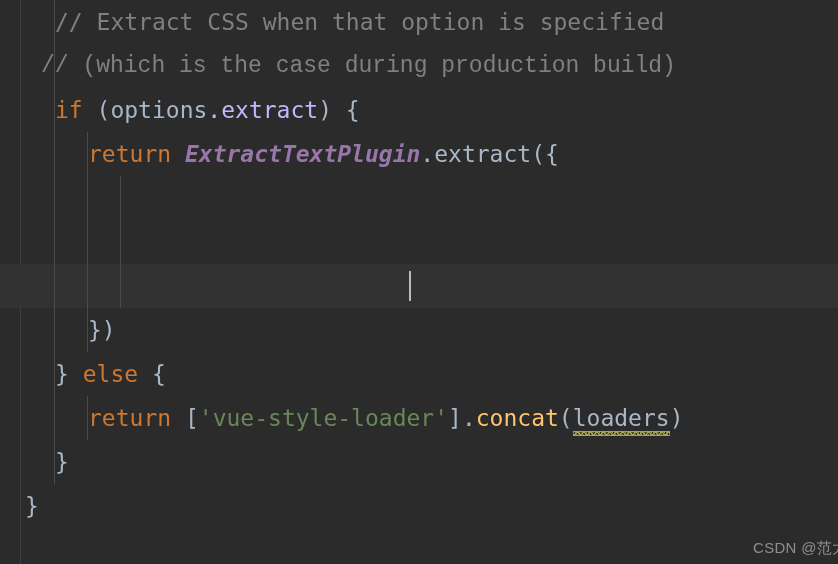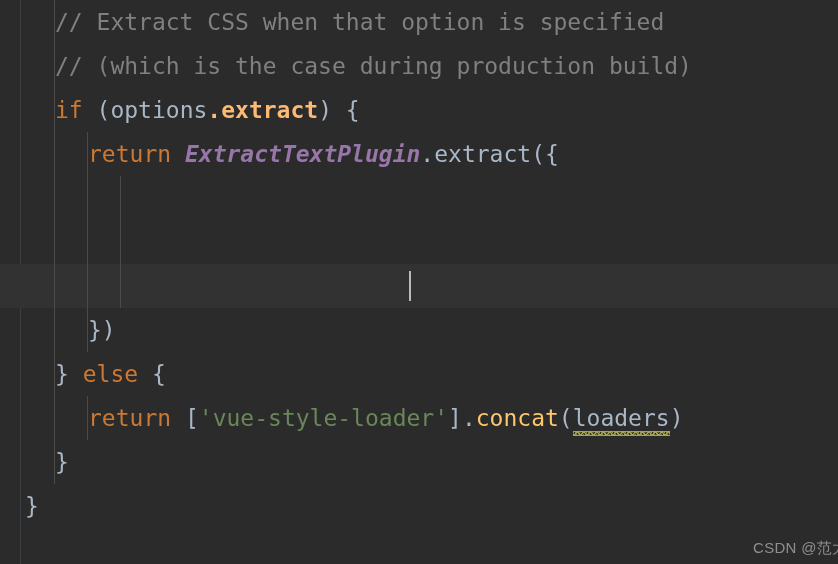--- a/index.html
+++ b/index.html
@@ -69,21 +69,21 @@
     left: 25px;
     height: 44px;
     line-height: 44px;
     white-space: pre;
   }
 
   
   .t-comment  { color: #808080; }
   .t-keyword  { color: #cc7832; }
   .t-default  { color: #a9b7c6; }
-  .t-prop     { color: #fdba74; font-weight: bold; }
+  .t-prop     { color: #c4b5fd; }
   .t-class    { color: #9876aa; font-weight: bold; font-style: italic; }
   .t-string   { color: #6a8759; }
   .t-method   { color: #ffc66d; }
   .t-comma    { color: #cc7832; }
 
   
   .squiggle {
     position: relative;
     display: inline-block;
   }
@@ -141,21 +141,21 @@
       <div class="line-highlight" style="top: 264px;"></div>
     </div>
   <div id="guide-layer">
       <div class="indent-guide" style="left: 54px; top: 0px; height: 484px;"></div>
       <div class="indent-guide" style="left: 87px; top: 132px; height: 220px;"></div>
       <div class="indent-guide" style="left: 87px; top: 396px; height: 44px;"></div>
       <div class="indent-guide" style="left: 120px; top: 176px; height: 132px;"></div>
     </div>
   <div class="code-layer" id="code-layer">
       <div class="line" style="top: 0px; left: 55px;"><span class="t-comment">// Extract CSS when that option is specified</span></div>
-      <div class="line" style="top: 44px; left: 55px;"><span class="t-comment">// (which is the case during production build)</span></div>
+      <div class="line" style="top: 44px; left: 41px; font-family: Liberation Mono, monospace;"><span class="t-comment">// (which is the case during production build)</span></div>
       <div class="line" style="top: 88px; left: 55px;"><span class="t-keyword">if</span><span class="t-default"> (</span><span class="t-default">options</span><span class="t-prop">.extract</span><span class="t-default">) {</span></div>
       <div class="line" style="top: 132px; left: 88px; text-align: center;"><span class="t-keyword">return</span><span class="t-default"> </span><span class="t-class">ExtractTextPlugin</span><span class="t-default">.extract({</span></div>
       <div class="line" style="top: 308px; left: 88px;"><span class="t-default">})</span></div>
       <div class="line" style="top: 396px; left: 88px;"><span class="t-keyword">return</span><span class="t-default"> [</span><span class="t-string">'vue-style-loader'</span><span class="t-default">].</span><span class="t-method">concat</span><span class="t-default">(</span><span class="t-default squiggle">loaders</span><span class="t-default">)</span></div>
       <div class="line" style="top: 352px; left: 55px;"><span class="t-default">}</span><span class="t-default"> </span><span class="t-keyword">else</span><span class="t-default"> {</span></div>
       <div class="line" style="top: 440px; left: 55px;"><span class="t-default">}</span></div>
       <div class="line" style="top: 484px; left: 25px;"><span class="t-default">}</span></div>
     </div>
   <div id="caret-layer">
       <div class="caret" style="left: 409px; top: 271px;"></div>

